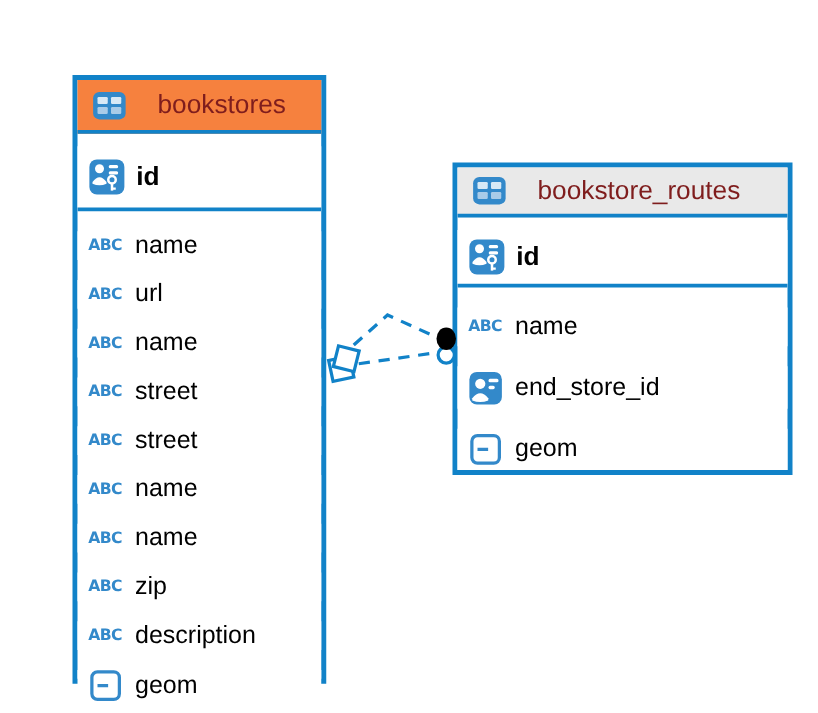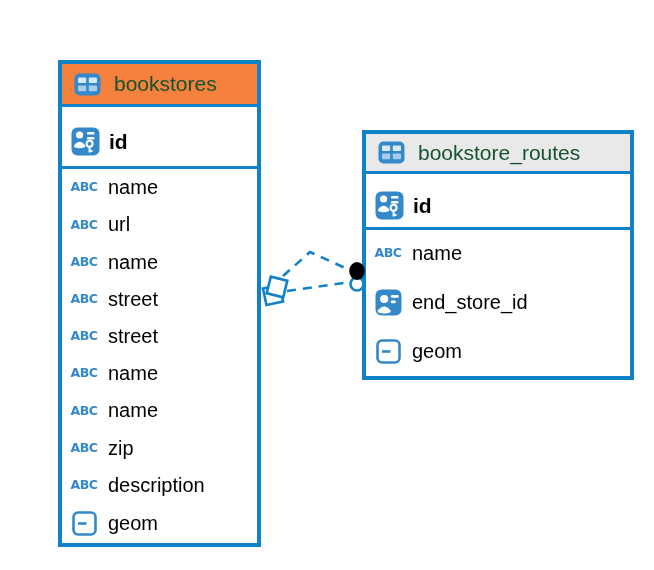--- a/index.html
+++ b/index.html
@@ -11,35 +11,35 @@
   *{box-sizing:border-box;margin:0;padding:0;}
   body{width:654px;height:570px;background:#ffffff;overflow:hidden;
        font-family:"Liberation Sans", sans-serif;}
   #canvas{position:relative;width:654px;height:570px;background:#ffffff;}
 
   .erd-table{position:absolute;background:#ffffff;border:4px solid var(--blue);
              display:flex;flex-direction:column;}
   #table-bookstores{left:58px;top:60px;width:203px;height:487px;}
   #table-bookstore-routes{left:362px;top:130px;width:272px;height:250px;}
 
-  .thead{display:flex;align-items:center;gap:11px;padding-left:9px;
+  .thead{display:flex;align-items:center;gap:23px;padding-left:9px;
          border-bottom:3px solid var(--blue);flex:0 0 auto;
-         font-size:21px;color:#14532d;}
+         font-size:21px;color:#7f1d1d;}
   #table-bookstores .thead{height:43px;background:var(--orange);}
   #table-bookstore-routes .thead{height:40px;background:var(--gray);}
 
   .pkrow{display:flex;align-items:center;gap:8px;padding-left:7px;
          border-bottom:3px solid var(--blue);flex:0 0 auto;
          font-size:21px;font-weight:bold;color:#000;background:#fff;margin-top:10px;}
   #table-bookstores .pkrow{height:52px;}
   #table-bookstore-routes .pkrow{height:46px;}
 
   .fields{flex:1 1 auto;display:flex;flex-direction:column;}
   .frow{flex:1 1 auto;display:flex;align-items:center;gap:8px;padding-left:6px;
-        font-size:20px;color:#000;background:#fff;}
+        font-size:20px;color:#000;background:#fff;margin-top:16px;}
 
   .icon-box{flex:0 0 32px;display:flex;align-items:center;justify-content:center;}
   .abc{font-family:"DejaVu Sans", sans-serif;font-weight:800;font-size:12.5px;
        letter-spacing:-0.5px;color:var(--icon-blue);line-height:1;}
   svg{display:block;}
 
   #connector-layer{position:absolute;left:0;top:0;width:654px;height:570px;
                    pointer-events:none;}
 </style>
 </head>

